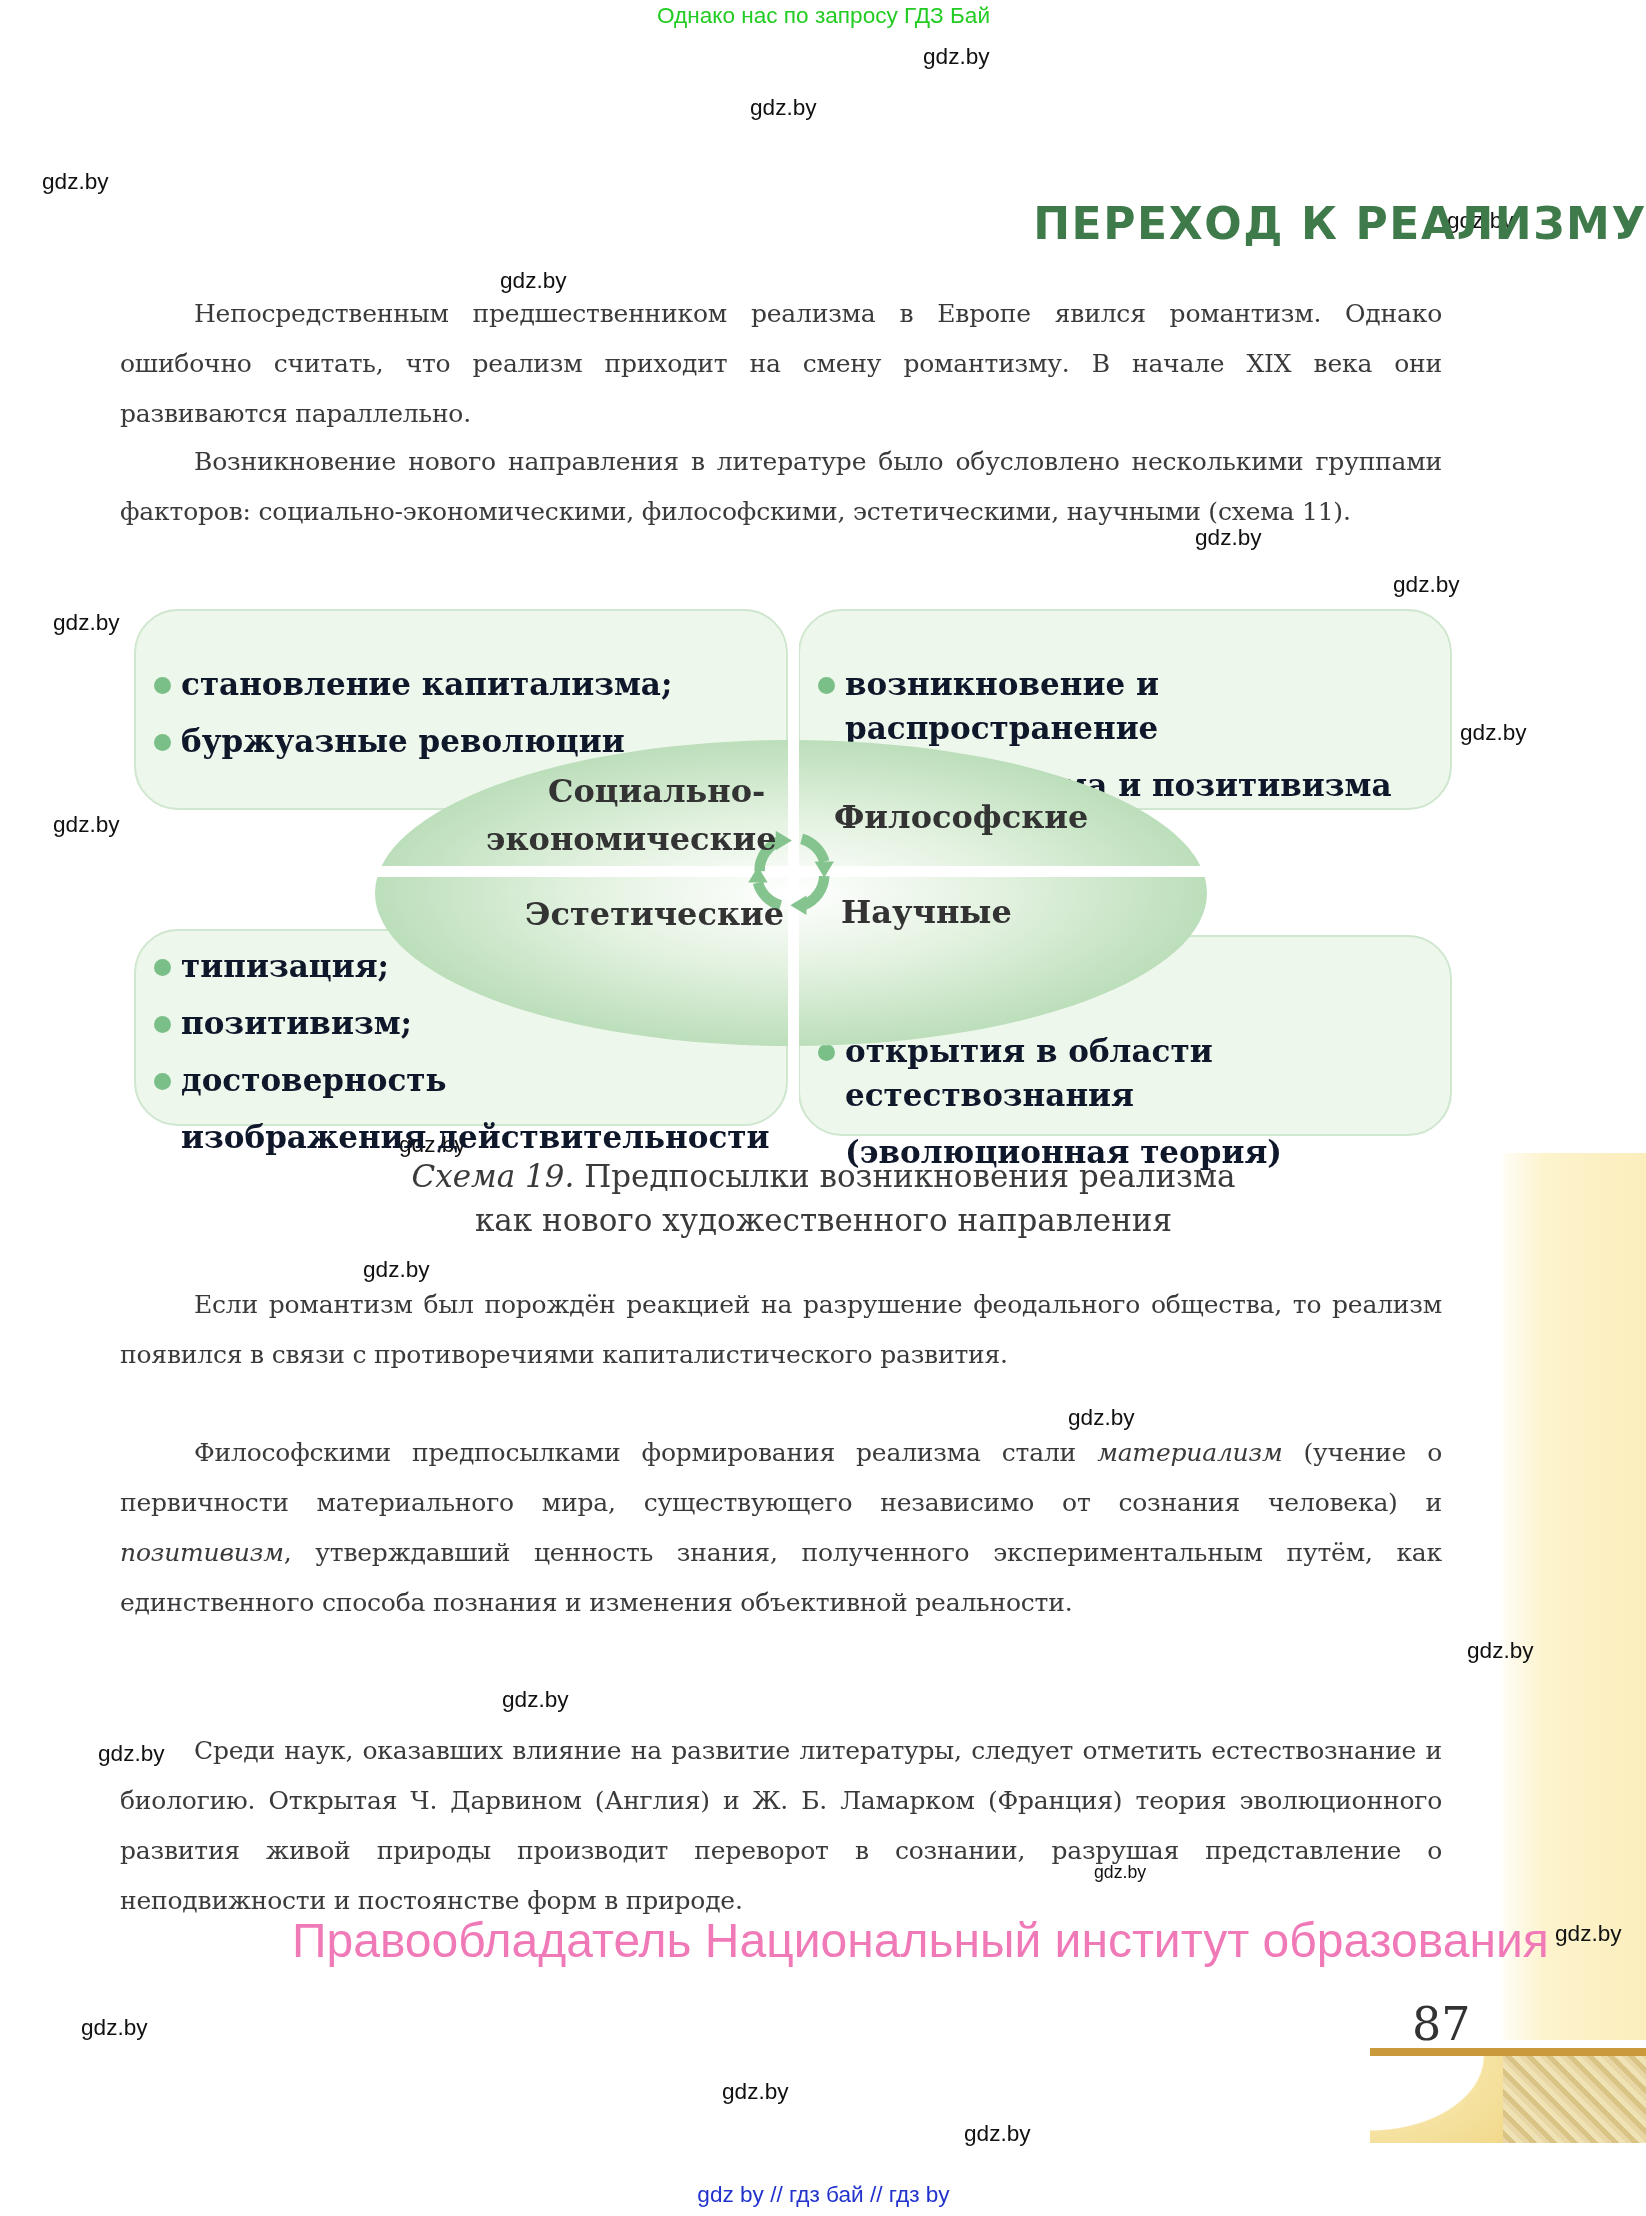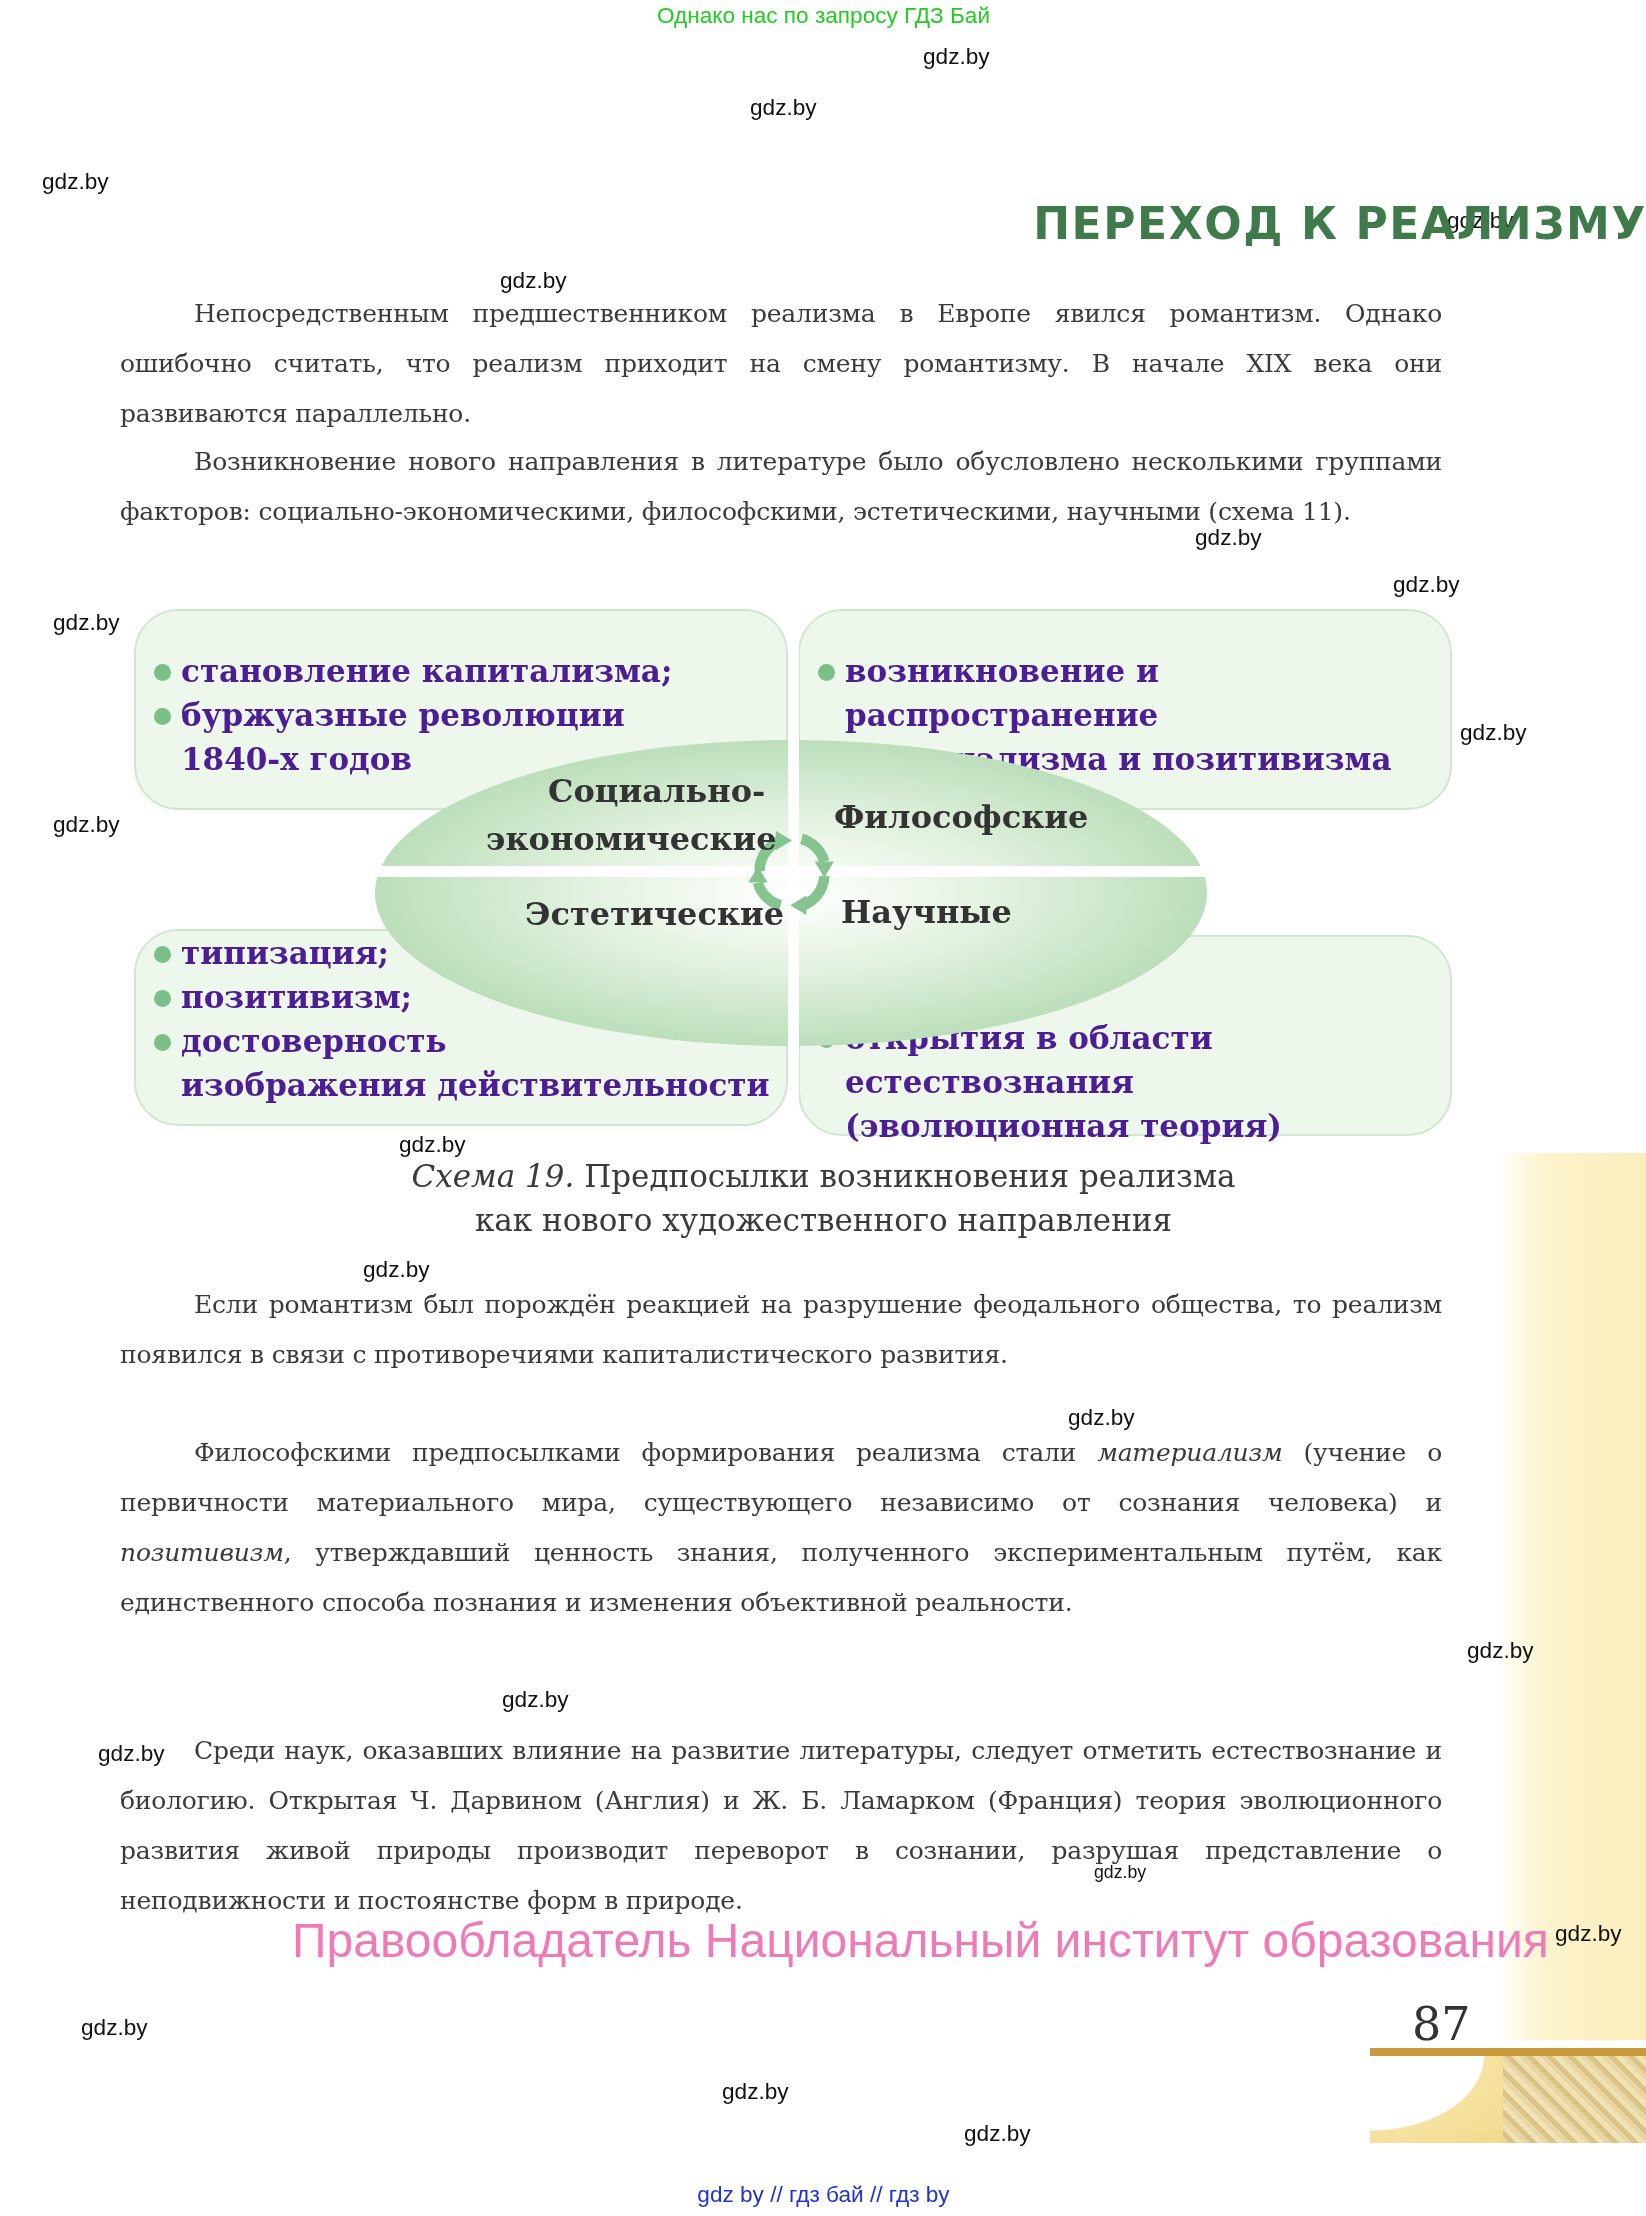--- a/index.html
+++ b/index.html
@@ -11,21 +11,21 @@
                 font-family:"Liberation Sans", sans-serif; font-size:22.6px; color:#22cc22; }
   .title { position:absolute; left:0; width:1647px; top:198px; text-align:right;
            font-family:"DejaVu Sans", sans-serif; font-weight:bold; font-size:44px; color:#3f7a4b; letter-spacing:1.6px; }
   .para { position:absolute; left:120px; width:1322px; font-size:25px; line-height:50px; text-align:justify;
           text-align-last:left; color:#3a3a3a; letter-spacing:-0.2px; }
   .para .ind { display:inline-block; width:74px; }
   .para i { font-style:italic; }
   
   .box { position:absolute; background:#eef7ec; border:2.4px solid #cfe6cf; border-radius:44px; box-sizing:border-box; }
   .box ul { list-style:none; margin:0; padding:0; }
-  .box li { position:relative; font-weight:bold; font-size:31px; line-height:44px; color:#4c1d95; padding-left:45px; }
+  .box li { position:relative; font-weight:bold; font-size:31px; line-height:44px; color:#0f172a; padding-left:45px;margin-top:13px; }
   .box li.cont { padding-left:45px; }
   .dot { position:absolute; left:17.7px; top:14.5px; width:17.7px; height:17.7px; border-radius:50%; background:#7bbf88; }
   .ellipse { position:absolute; left:375px; top:740px; width:832px; height:306px; border-radius:50%;
              background:radial-gradient(ellipse at center, #ffffff 0%, #e3f2e0 35%, #b7dcb6 75%, #a8d4a8 100%); }
   .vsplit { position:absolute; left:788px; top:604px; width:11.3px; height:532px; background:#ffffff; }
   .hsplit { position:absolute; left:371px; top:866px; width:842px; height:10.5px; background:#ffffff; }
   .cat { position:absolute; font-weight:bold; font-size:32px; color:#333; white-space:nowrap; }
   .caption { position:absolute; left:0; width:1647px; text-align:center; font-size:31px; color:#3a3a3a; line-height:44px; }
   .caption i { font-style:italic; }
   .pink { position:absolute; left:292px; top:1913px; font-family:"Liberation Sans", sans-serif; font-size:48px; color:#f07ab8; white-space:nowrap; }
@@ -77,21 +77,20 @@
 <h1 class="title" style="margin:0">ПЕРЕХОД К РЕАЛИЗМУ</h1>
 
 <div class="para" style="top:289px"><span class="ind"></span><span>Непосредственным предшественником реализма в Европе явился романтизм. Однако ошибочно считать, что реализм приходит на смену романтизму. В начале XIX века они развиваются параллельно.</span></div>
 <div class="para" style="top:437px"><span class="ind"></span><span>Возникновение нового направления в литературе было обусловлено несколькими группами факторов: социально-экономическими, философскими, эстетическими, научными (схема 11).</span></div>
 
 <div>
   <div class="box" style="left:134px;top:609px;width:654px;height:201px">
     <ul style="padding-top:38px">
       <li><span class="dot"></span><span>становление капитализма;</span></li>
       <li><span class="dot"></span><span>буржуазные революции</span></li>
-      <li class="cont"><span>1840-х годов</span></li>
     </ul>
   </div>
   <div class="box" style="left:798px;top:609px;width:654px;height:201px">
     <ul style="padding-top:38px">
       <li><span class="dot"></span><span>возникновение и распространение</span></li>
       <li class="cont"><span>материализма и позитивизма</span></li>
     </ul>
   </div>
   <div class="box" style="left:134px;top:929px;width:654px;height:197px">
     <ul style="padding-top:0px">

